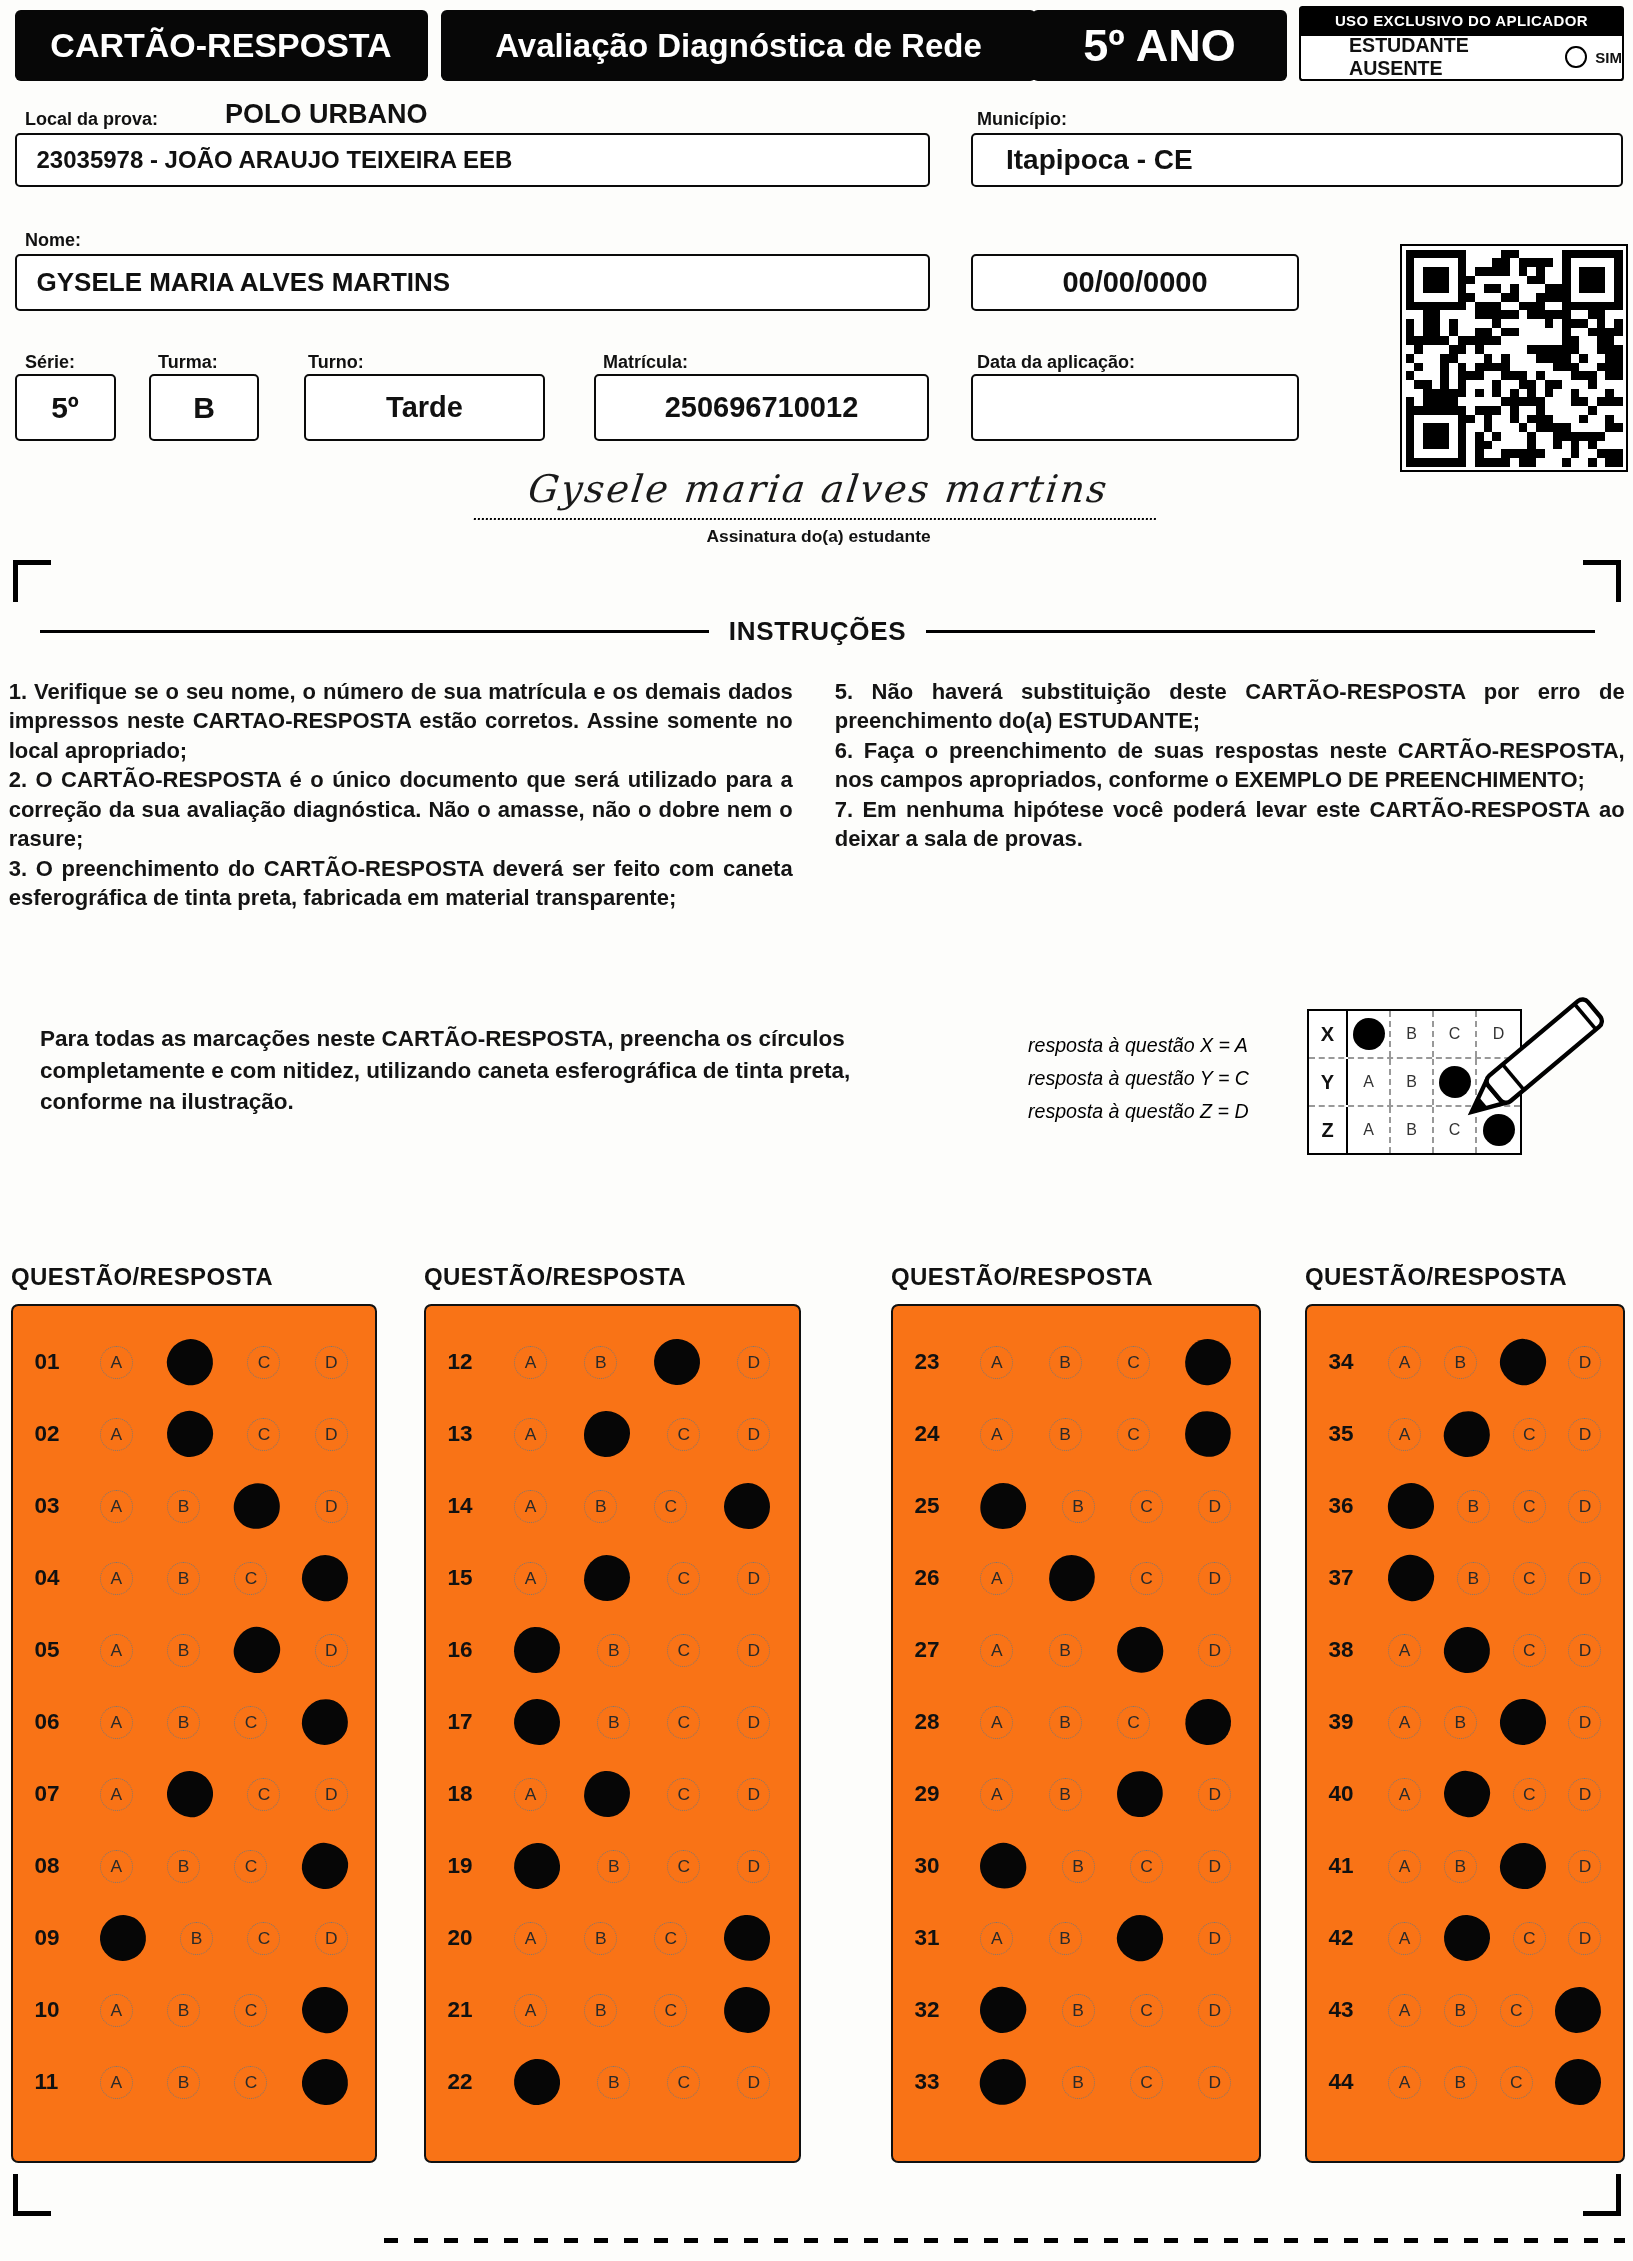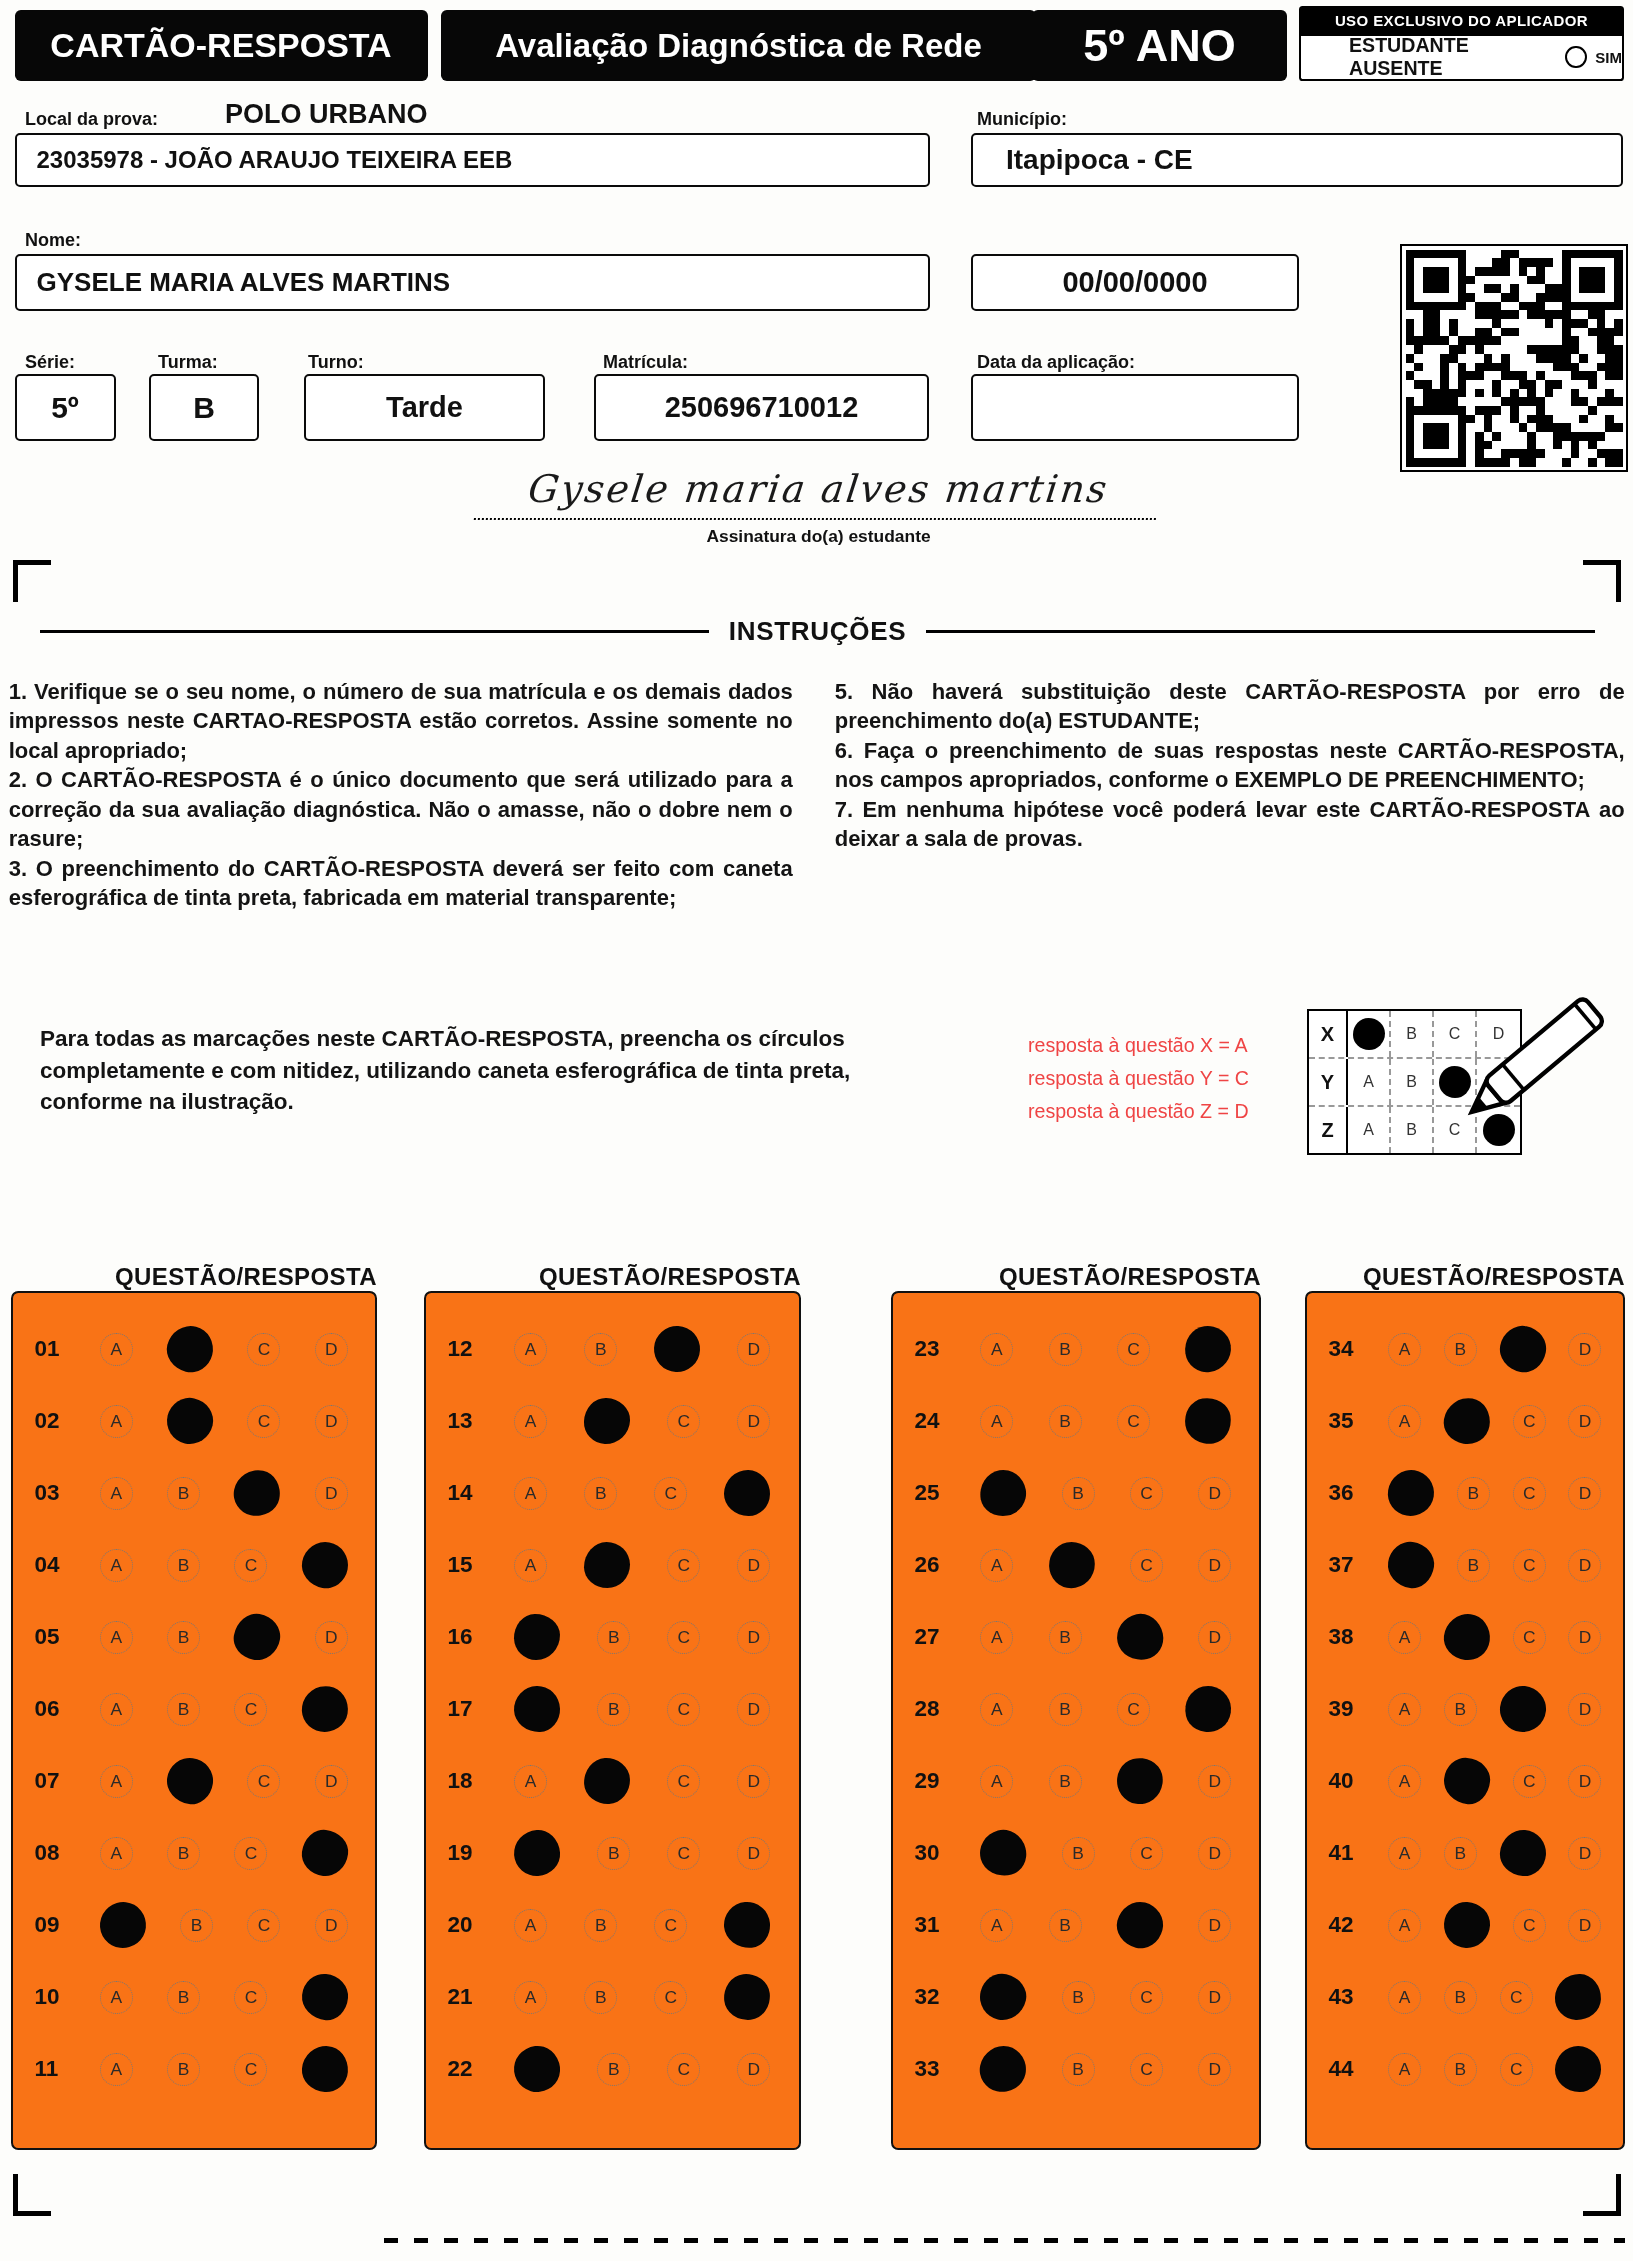--- a/index.html
+++ b/index.html
@@ -45,34 +45,34 @@
   
   .instr-head { display:flex; align-items:center; gap:20px; }
   .instr-head .hline { flex:1; height:3.6px; background:#000; }
   .instr-head .ititle { font-weight:bold; font-size:26px; letter-spacing:0.7px; }
   .instr-cols { display:flex; gap:42px; }
   .icol { width:784px; }
   .icol p { font-size:22px; line-height:1.34; text-align:justify; font-weight:bold; color:#141414; }
   .fill-note { font-size:22.5px; line-height:1.4; font-weight:bold; color:#141414; }
 
   
-  .ex-labels div { font-size:19.6px; line-height:33px; color:#ef4444; }
+  .ex-labels div { font-size:19.6px; line-height:33px; color:#000000;font-style:italic; }
   .ex-table { border:2.9px solid #000; background:#fff; display:flex; flex-direction:column; }
   .ex-row { display:flex; border-bottom:2.2px dashed #999; }
   .ex-row:last-child { border-bottom:none; }
   .ex-q { width:39px; height:46px; display:flex; align-items:center; justify-content:center;
           font-weight:bold; font-size:20px; border-right:2.2px solid #000; }
   .ex-cell { width:43px; height:46px; display:flex; align-items:center; justify-content:center;
              font-size:16px; color:#333; border-right:2.2px dashed #999; }
   .ex-cell:last-child { border-right:none; }
   .ex-filled::before { content:''; width:32px; height:32px; border-radius:48% 52% 50% 50% / 52% 48% 52% 48%; background:#000; display:block; }
 
   
   .anscol { position:absolute; top:0; }
-  .anshdr { text-align:right; font-weight:bold; font-size:24px; margin-bottom:0; letter-spacing:0.4px; }
+  .anshdr { text-align:left; font-weight:bold; font-size:24px; margin-bottom:13px; letter-spacing:0.4px; }
   .ansbox { border:2.9px solid #111; border-radius:7.2px; height:859px; padding:20px 5.8px 7.2px 11.6px;
             background:#f97316; }
   .ansrow { display:flex; align-items:center; height:72px; }
   .qnum { width:58px; font-weight:bold; font-size:22.5px; padding-left:10px; }
   .opts { flex:1; display:flex; justify-content:space-around; align-items:center; padding-right:4.3px; }
   .bubble { width:33px; height:33px; border:1.4px dotted #777; border-radius:50%;
             display:flex; align-items:center; justify-content:center; font-size:17.4px; color:#2a2a2a; }
   .bubble.filled { border:none; background:#060606; width:46px; height:46px; }
 
   .bottom-track { height:5px;

